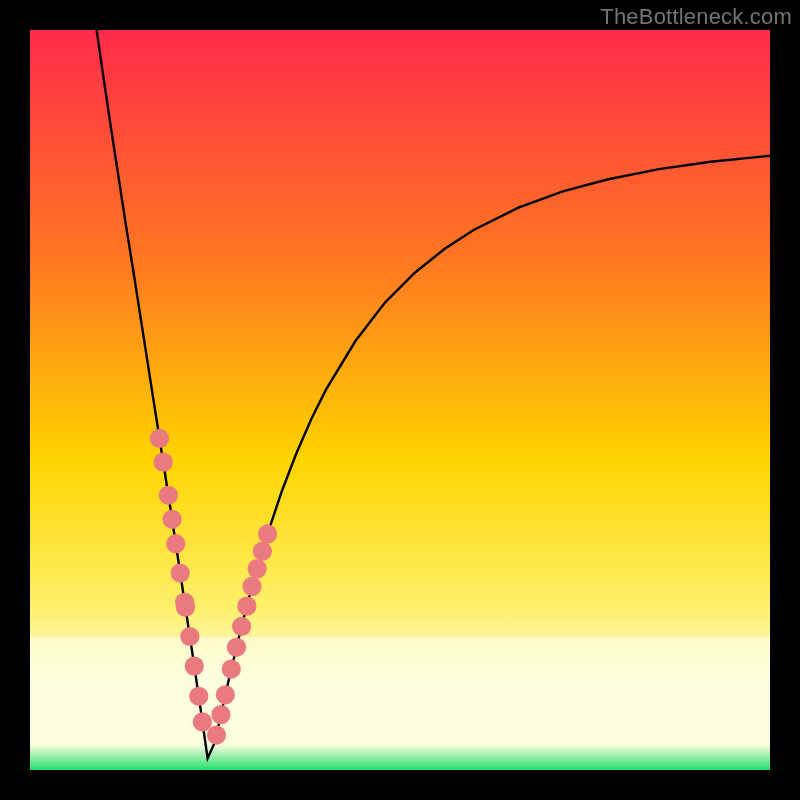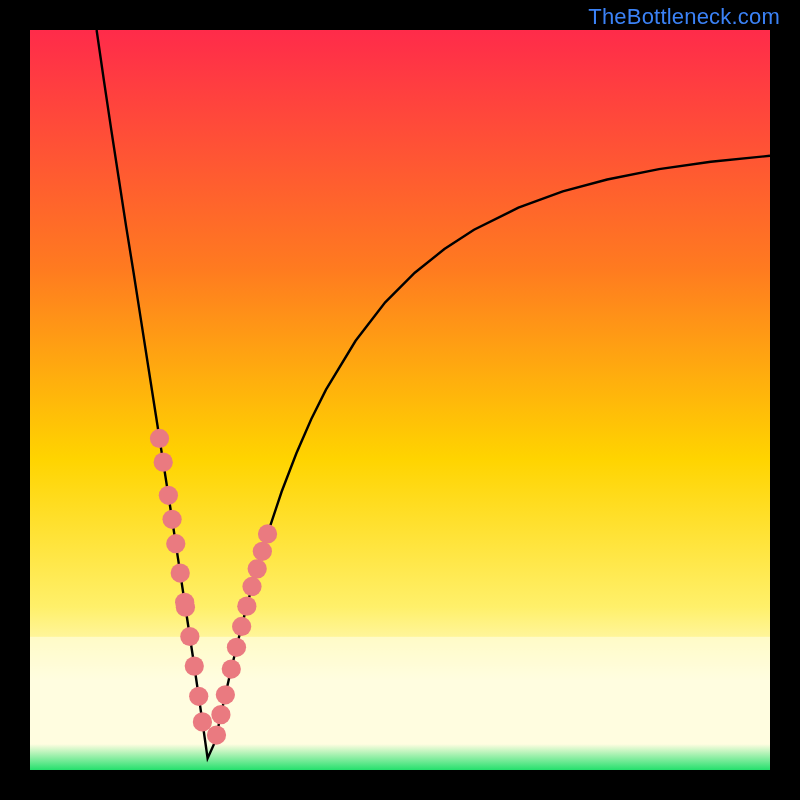--- a/index.html
+++ b/index.html
@@ -13,22 +13,22 @@
   }
   .frame {
     position: relative;
     width: 800px;
     height: 800px;
     background: #000;
   }
   .watermark {
     position: absolute;
     top: 4px;
-    right: 20px;
-    color: #3b82f6;
+    right: 8px;
+    color: #737373;
     font-size: 22px;
     font-weight: 400;
     letter-spacing: 0.2px;
     z-index: 5;
     user-select: none;
   }
   .plot {
     position: absolute;
     left: 30px;
     top: 30px;

